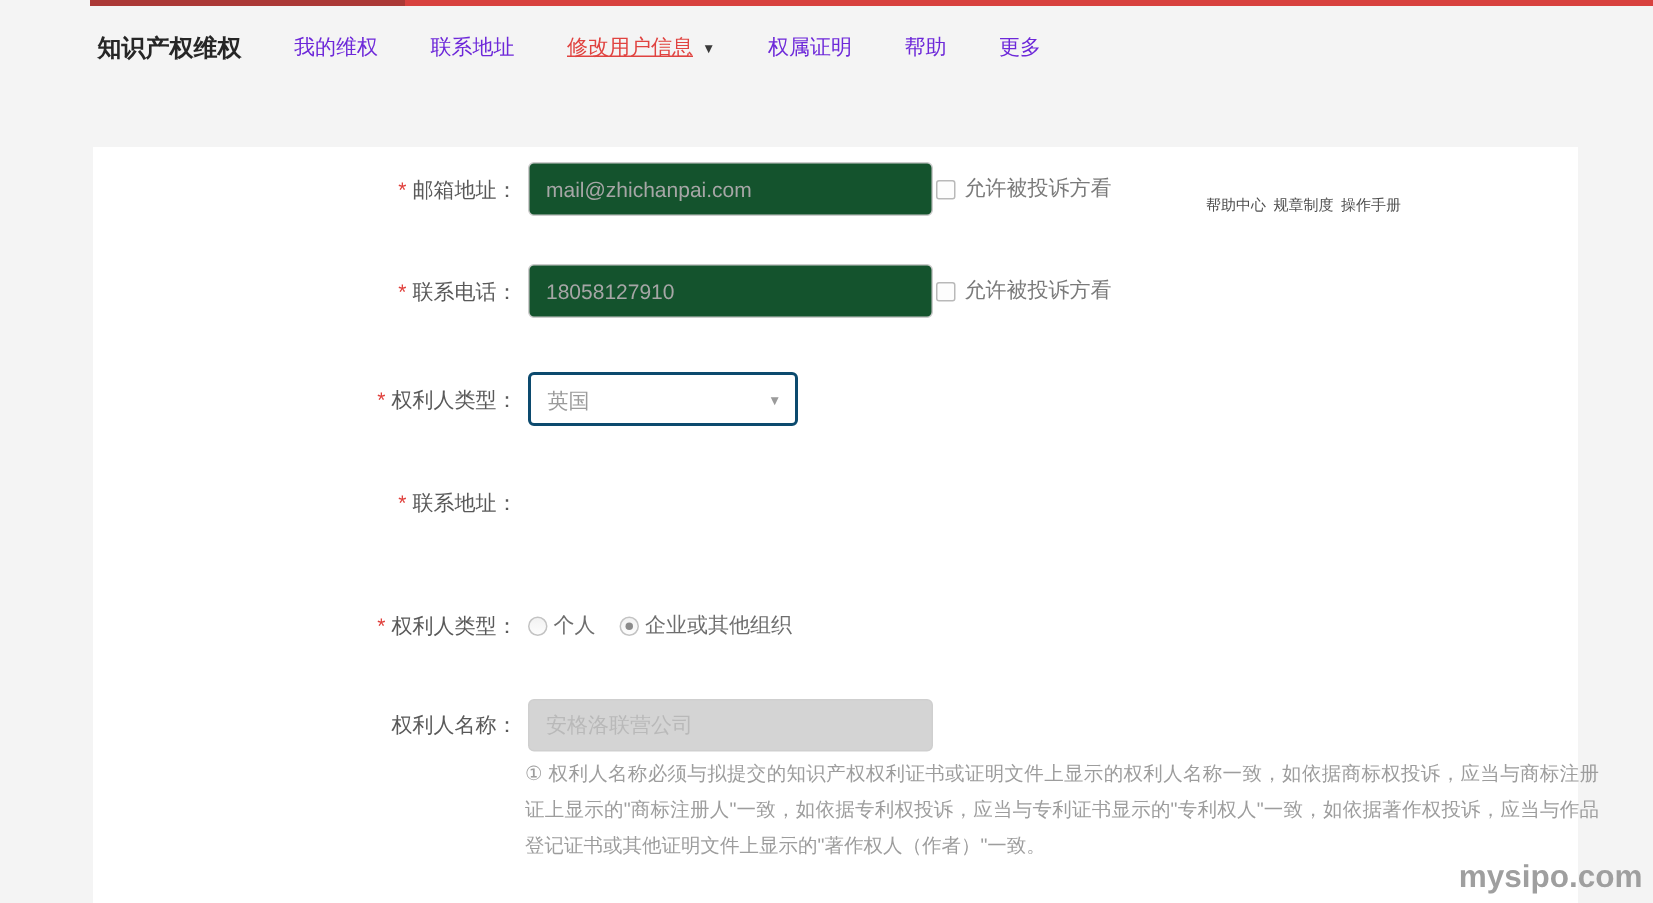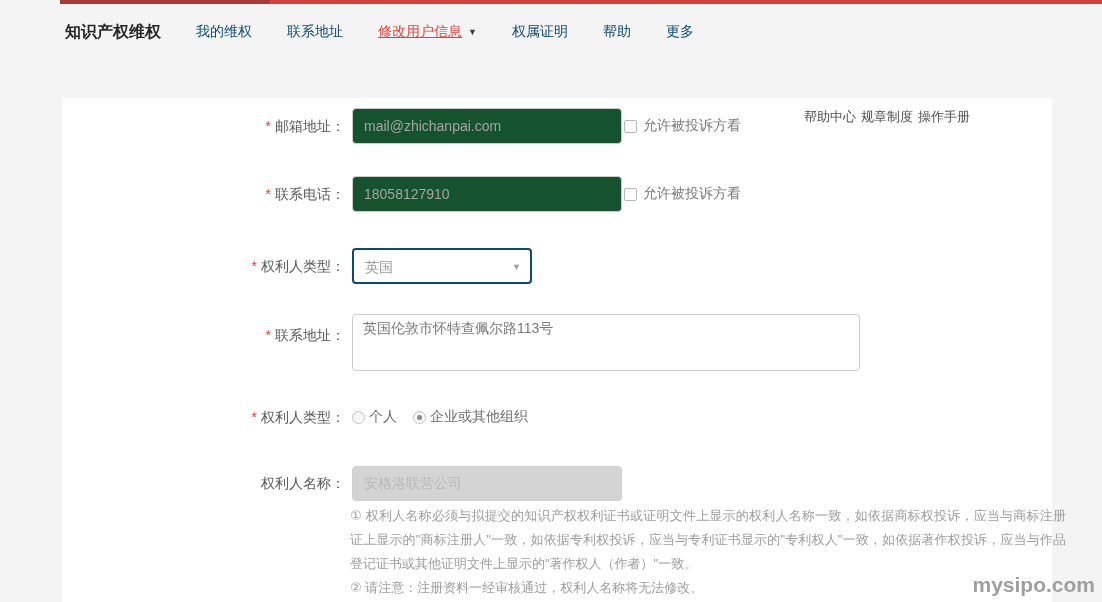--- a/index.html
+++ b/index.html
@@ -9,21 +9,21 @@
     font-family: "Liberation Sans", "DejaVu Sans", sans-serif;
     overflow: hidden;
     position: relative;
   }
   
   .topline-dark  { position: absolute; left: 60px;  top: 0; width: 210px; height: 4px; background: #ab3936; }
   .topline-light { position: absolute; left: 270px; top: 0; width: 832px; height: 4px; background: #d8413e; }
 
   
   .nav { position: absolute; left: 65px; top: 20px; height: 24px; display: flex; align-items: center; }
-  .nav-item { font-size: 14px; color: #0c4a6e; margin-right: 35px; cursor: pointer; white-space: nowrap; }
+  .nav-item { font-size: 14px; color: #6d28d9; margin-right: 35px; cursor: pointer; white-space: nowrap; }
   .nav-item.primary { font-size: 16px; font-weight: bold; color: #262626; }
   .nav-item.selected { color: #e04340; text-decoration: underline; }
   .nav-chevron { display: inline-block; font-size: 9px; color: #3a3a3a; margin-left: 6px; vertical-align: 1px; text-decoration: none; }
 
   
   .panel { position: absolute; left: 62px; top: 98px; width: 990px; height: 504px; background: #ffffff; }
   .row { position: absolute; left: 0; width: 100%; }
   .flabel {
     position: absolute; left: 0; top: 0; width: 283px; text-align: right;
     font-size: 14px; color: #595959; line-height: 36px; white-space: nowrap;
@@ -31,21 +31,21 @@
   .flabel .req { color: #e0403c; margin-right: 4px; font-size: 14px; }
   .text-input {
     position: absolute; left: 290px; top: 0; width: 270px; height: 36px;
     border: 1px solid #cccccc; border-radius: 4px; padding: 0 11px;
     font-size: 14px; color: #a6a6a6; background: #14532d; outline: none;
     font-family: "Liberation Sans", "DejaVu Sans", sans-serif;
   }
   .chk { position: absolute; left: 562px; top: 0; height: 36px; display: flex; align-items: center; cursor: pointer; }
   .chk-box { width: 13px; height: 13px; border: 1px solid #b9b9b9; border-radius: 2px; background: #fdfdfd; margin-right: 6px; }
   .chk-label { font-size: 14px; color: #7a7a7a; white-space: nowrap; }
-  .help-links { position: absolute; left: 742px; top: 0; height: 36px; display: flex; align-items: flex-start; font-size: 13px; color: #4f4f4f; }
+  .help-links { position: absolute; left: 742px; top: 0; height: 36px; display: flex; align-items: flex-end; font-size: 10px; color: #4f4f4f; }
   .help-links a { color: #4f4f4f; text-decoration: none; margin-right: 5px; cursor: pointer; }
 
   .select-box {
     position: absolute; left: 290px; top: 0; width: 180px; height: 36px;
     border: 2px solid #0c4a6e; border-radius: 4px; background: #fff;
     font-size: 14px; color: #9b9b9b; line-height: 34px; padding: 0 11px; cursor: pointer;
   }
   .select-arrow { position: absolute; right: 9px; top: 0; line-height: 34px; font-size: 9px; color: #9b9b9b; }
 
   .textarea-input {
@@ -128,21 +128,20 @@
   <div class="row" style="top:150px; height:36px;">
     <div class="flabel"><span class="req">*</span><span>权利人类型：</span></div>
     <div class="select-box">
       <span>英国</span>
       <span class="select-arrow">▼</span>
     </div>
   </div>
 
   <div class="row" style="top:216px; height:42px;">
     <div class="flabel top-align"><span class="req">*</span><span>联系地址：</span></div>
-    <textarea class="textarea-input" style="">英国伦敦市怀特查佩尔路113号</textarea>
   </div>
 
   <div class="row" style="top:309px; height:20px;">
     <div class="flabel short"><span class="req">*</span><span>权利人类型：</span></div>
     <div class="radio-group">
       <label class="radio-opt" data-checked="false">
         <span class="radio-circle"></span>
         <span class="radio-label">个人</span>
       </label>
       <label class="radio-opt" data-checked="true">
@@ -152,18 +151,17 @@
     </div>
   </div>
 
   <div class="row" style="top:368px; height:35px;">
     <div class="flabel" style="line-height:35px;"><span>权利人名称：</span></div>
     <input class="disabled-input" type="text" disabled="" value="安格洛联营公司" style="">
   </div>
 
   <div class="notes">
     <p>① 权利人名称必须与拟提交的知识产权权利证书或证明文件上显示的权利人名称一致，如依据商标权投诉，应当与商标注册证上显示的"商标注册人"一致，如依据专利权投诉，应当与专利证书显示的"专利权人"一致，如依据著作权投诉，应当与作品登记证书或其他证明文件上显示的"著作权人（作者）"一致。</p>
-    <p>② 请注意：注册资料一经审核通过，权利人名称将无法修改。</p>
   </div>
 
 </main>
 
 <div class="watermark">mysipo.com</div>
 
 </body></html>

